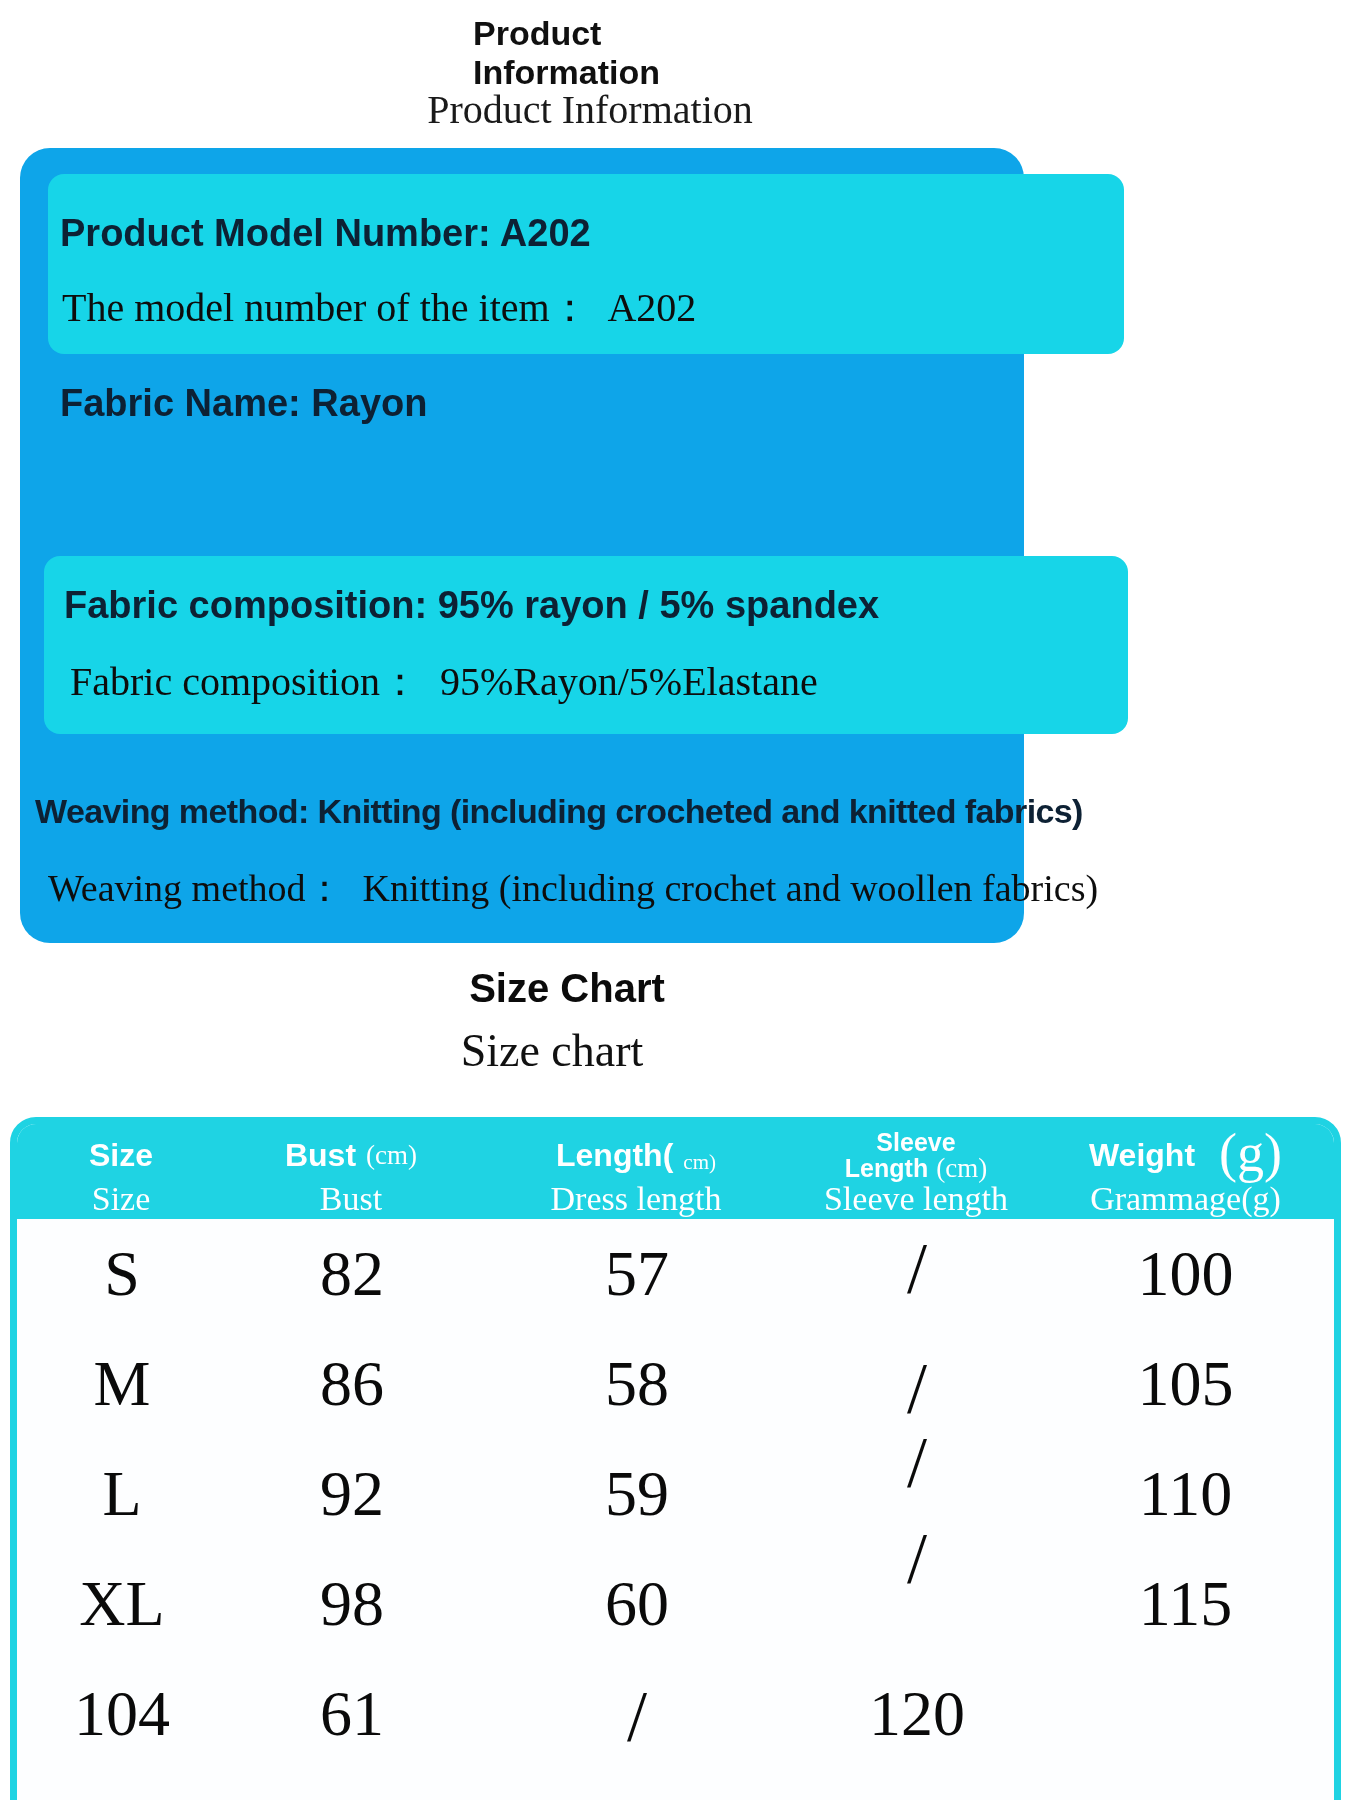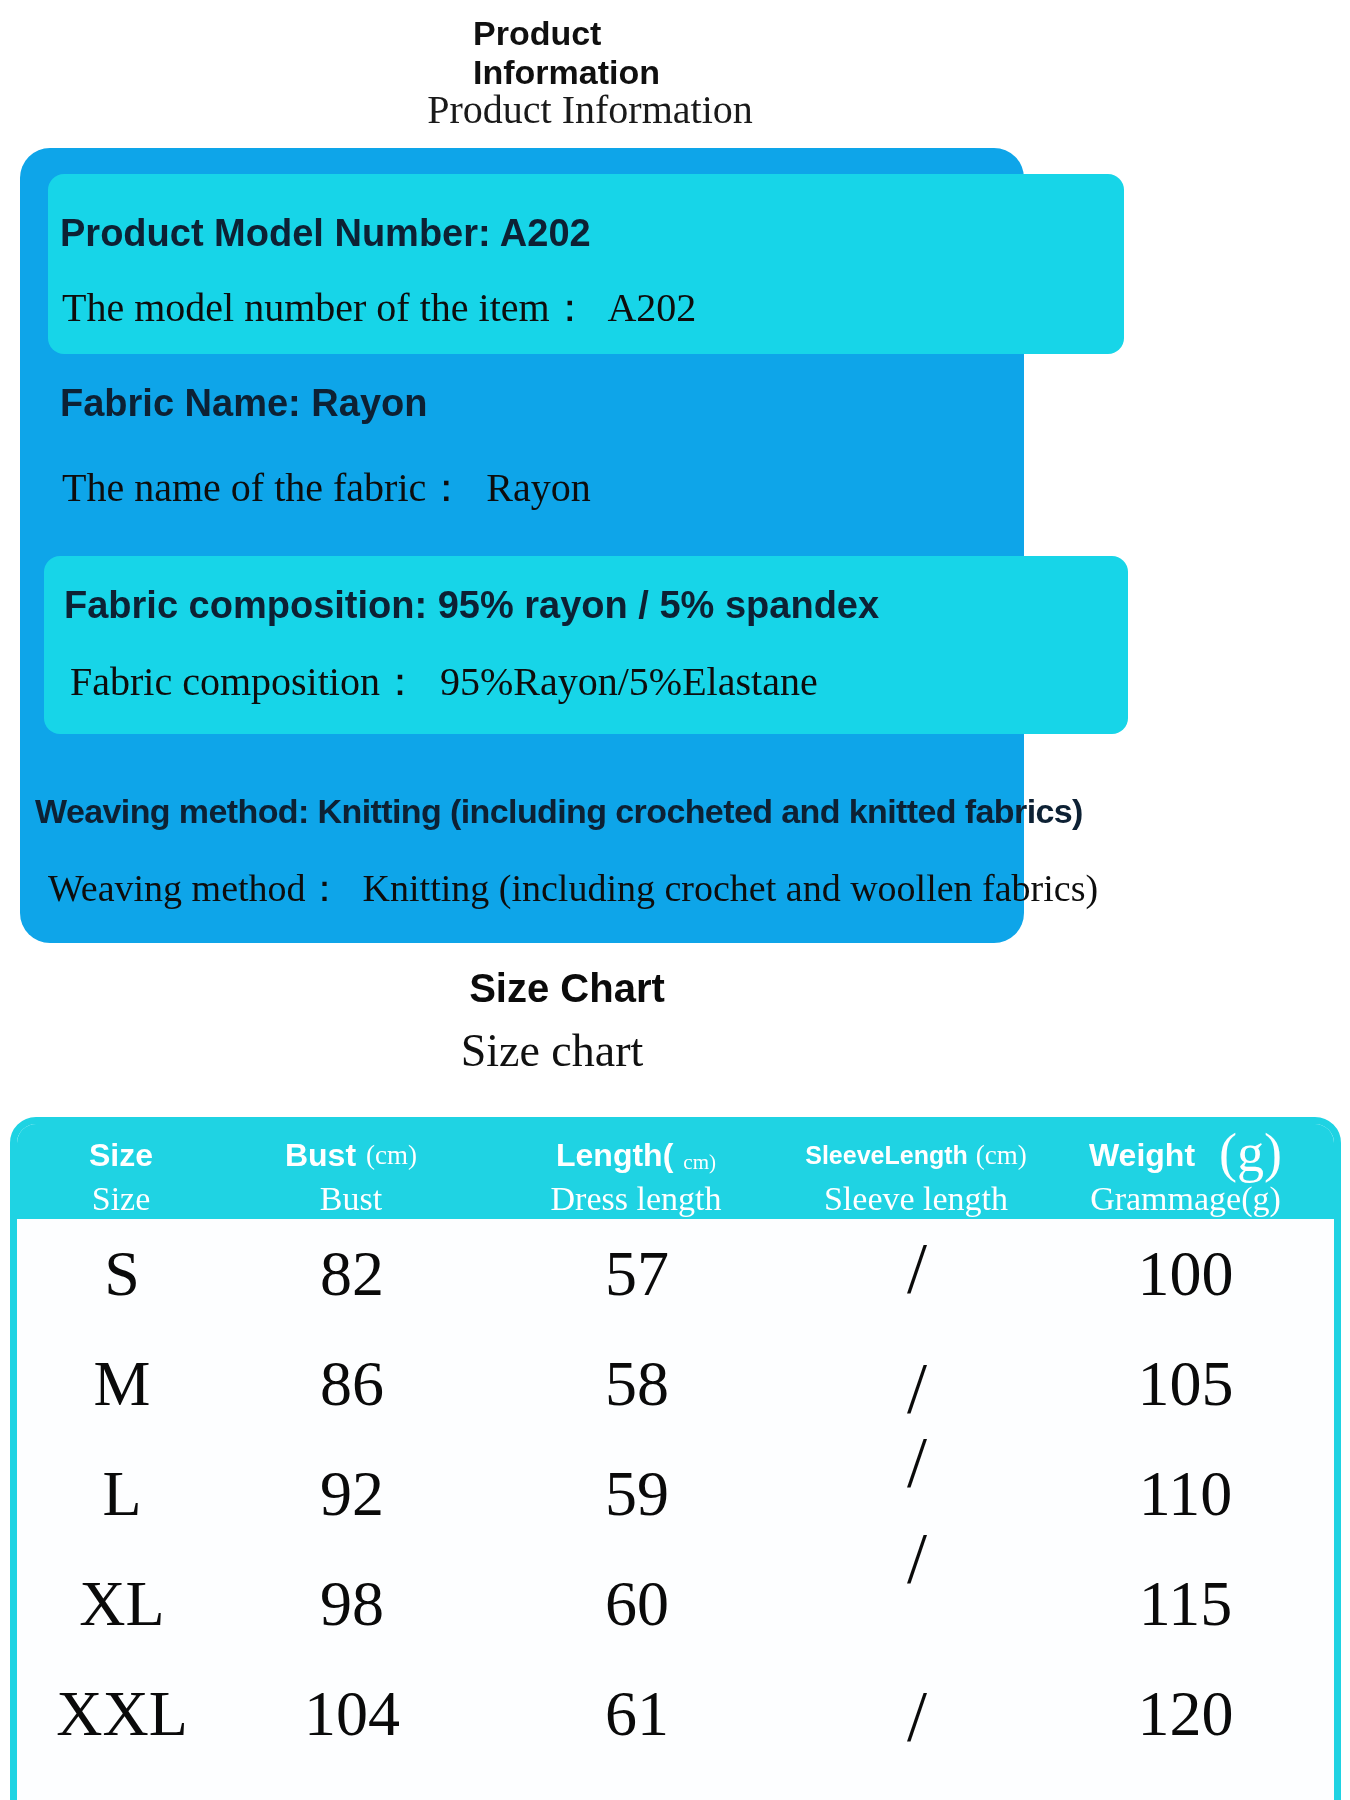--- a/index.html
+++ b/index.html
@@ -69,21 +69,21 @@
   #thead {
     background:#1fd3e3; height:96px; padding-top:6px;
     margin:-1px -1px 0 -1px;
     display:grid; grid-template-columns:210px 250px 320px 240px 1fr;
     color:#ffffff;
   }
   .th { display:flex; flex-direction:column; align-items:center; }
   .th-main { height:52px; display:flex; align-items:center; justify-content:center; gap:10px; }
   .th-bold { font-weight:700; font-size:32px; line-height:1; }
   .th-bold.small { font-size:25px; line-height:26px; }
-  .th-main-stack { gap:0; }
+  .th-main-stack { flex-direction:column; gap:0; }
   .th-line2 { display:flex; align-items:center; gap:8px; }
   .th-unit { font-family:"Liberation Serif", serif; font-size:27px; line-height:1;text-align:right; }
   .th-unit.low { margin-top:14px; font-size:21px; }
   .th-unit-big { font-family:"Liberation Serif", serif; font-size:54px; line-height:1; margin-top:-4px; }
   .th-sub {
     font-family:"Liberation Serif", serif; font-size:34px;
     height:38px; line-height:36px;
   }
   #tbody {
     display:grid; grid-template-columns:210px 250px 320px 240px 1fr;
@@ -107,21 +107,20 @@
 <div class="abs" id="title-serif">Product Information</div>
 
 <div class="abs" id="panel">
   <div class="hbox" id="hbox1"></div>
   <div class="hbox" id="hbox2"></div>
 
   <div class="bold-line" id="ib1">Product Model Number: A202</div>
   <div class="serif-line" id="is1">The model number of the item：  A202</div>
 
   <div class="bold-line" id="ib2">Fabric Name: Rayon</div>
-  <div class="serif-line" id="is2">The name of the fabric：  Rayon</div>
 
   <div class="bold-line" id="ib3">Fabric composition: 95% rayon / 5% spandex</div>
   <div class="serif-line" id="is3">Fabric composition：  95%Rayon/5%Elastane</div>
 
   <div class="bold-line" id="ib4">Weaving method: Knitting (including crocheted and knitted fabrics)</div>
   <div class="serif-line" id="is4">Weaving method：  Knitting (including crochet and woollen fabrics)</div>
 </div>
 
 <div class="abs" id="sc-title">Size Chart</div>
 <div class="abs" id="sc-sub">Size chart</div>
@@ -195,21 +194,20 @@
     <div class="td">110</div>
 
     <div class="td">XL</div>
     <div class="td">98</div>
     <div class="td">60</div>
     <div class="td td-slash slash-3">
         <span class="td-inner">/</span>
       </div>
     <div class="td">115</div>
 
-    <div class="td">XXL</div>
     <div class="td">104</div>
     <div class="td">61</div>
     <div class="td td-slash slash-4">
         <span class="td-inner">/</span>
       </div>
     <div class="td">120</div>
   </div>
 </div>
 
 </body></html>

